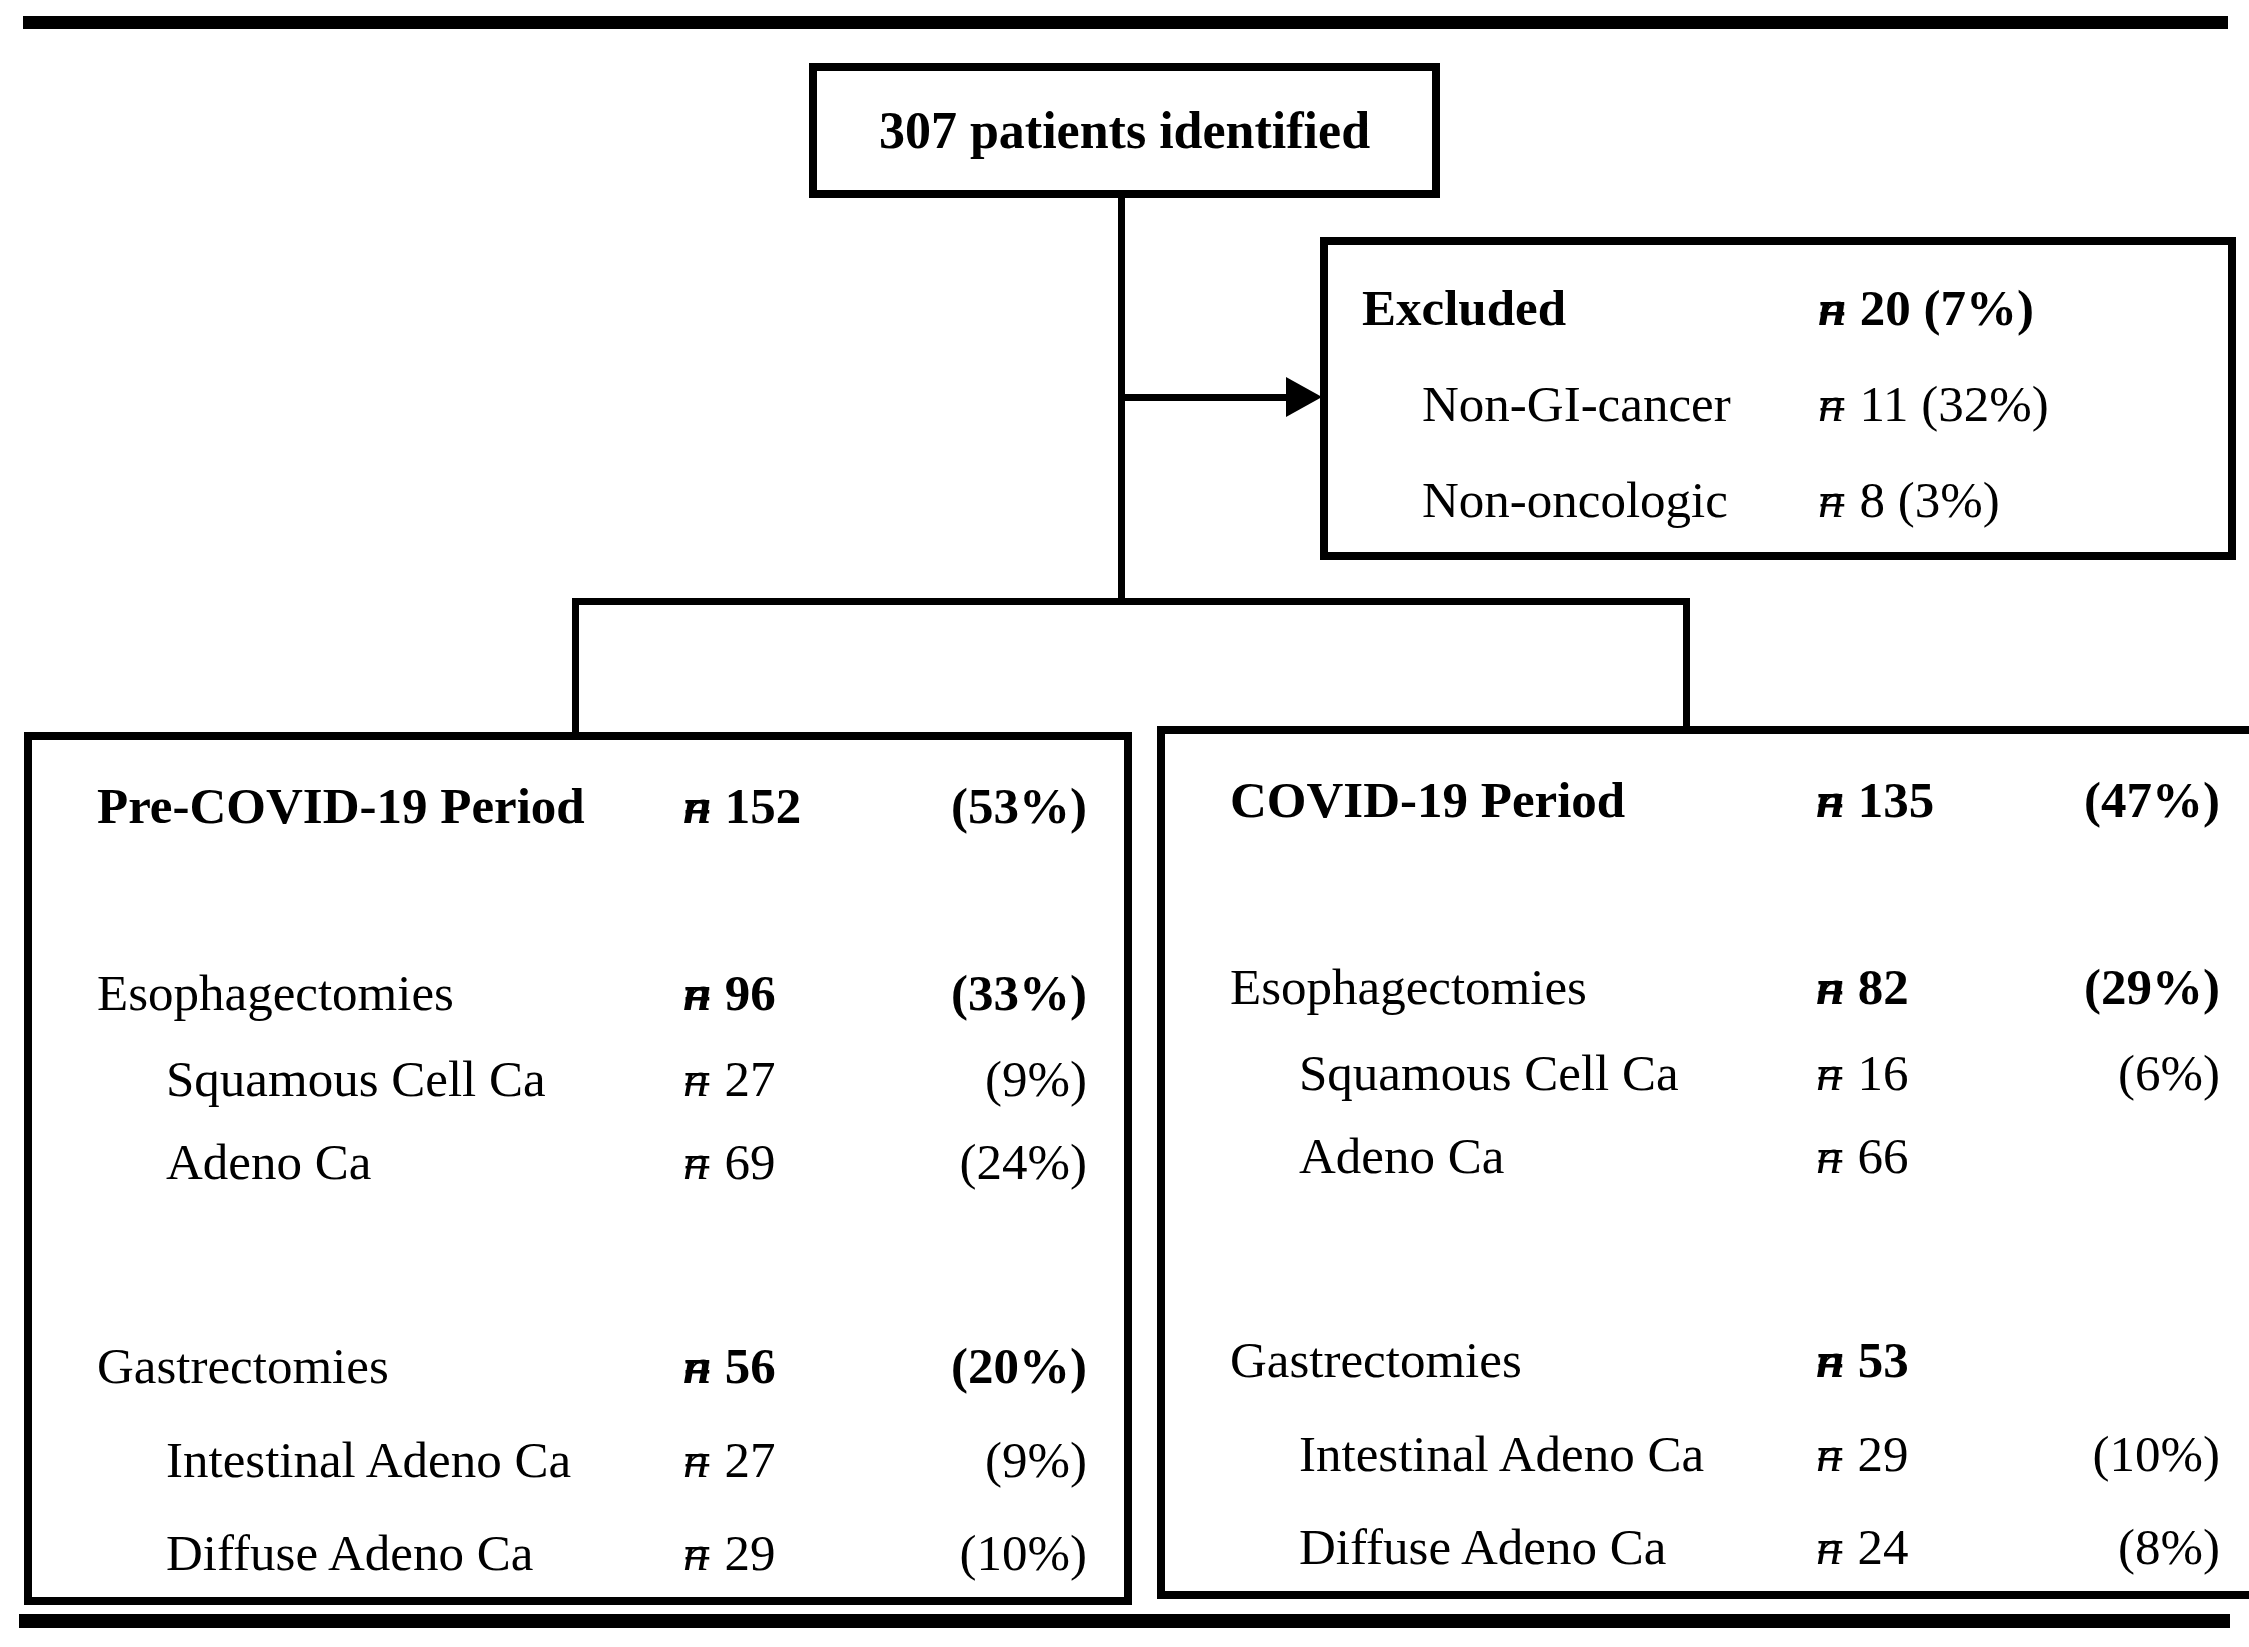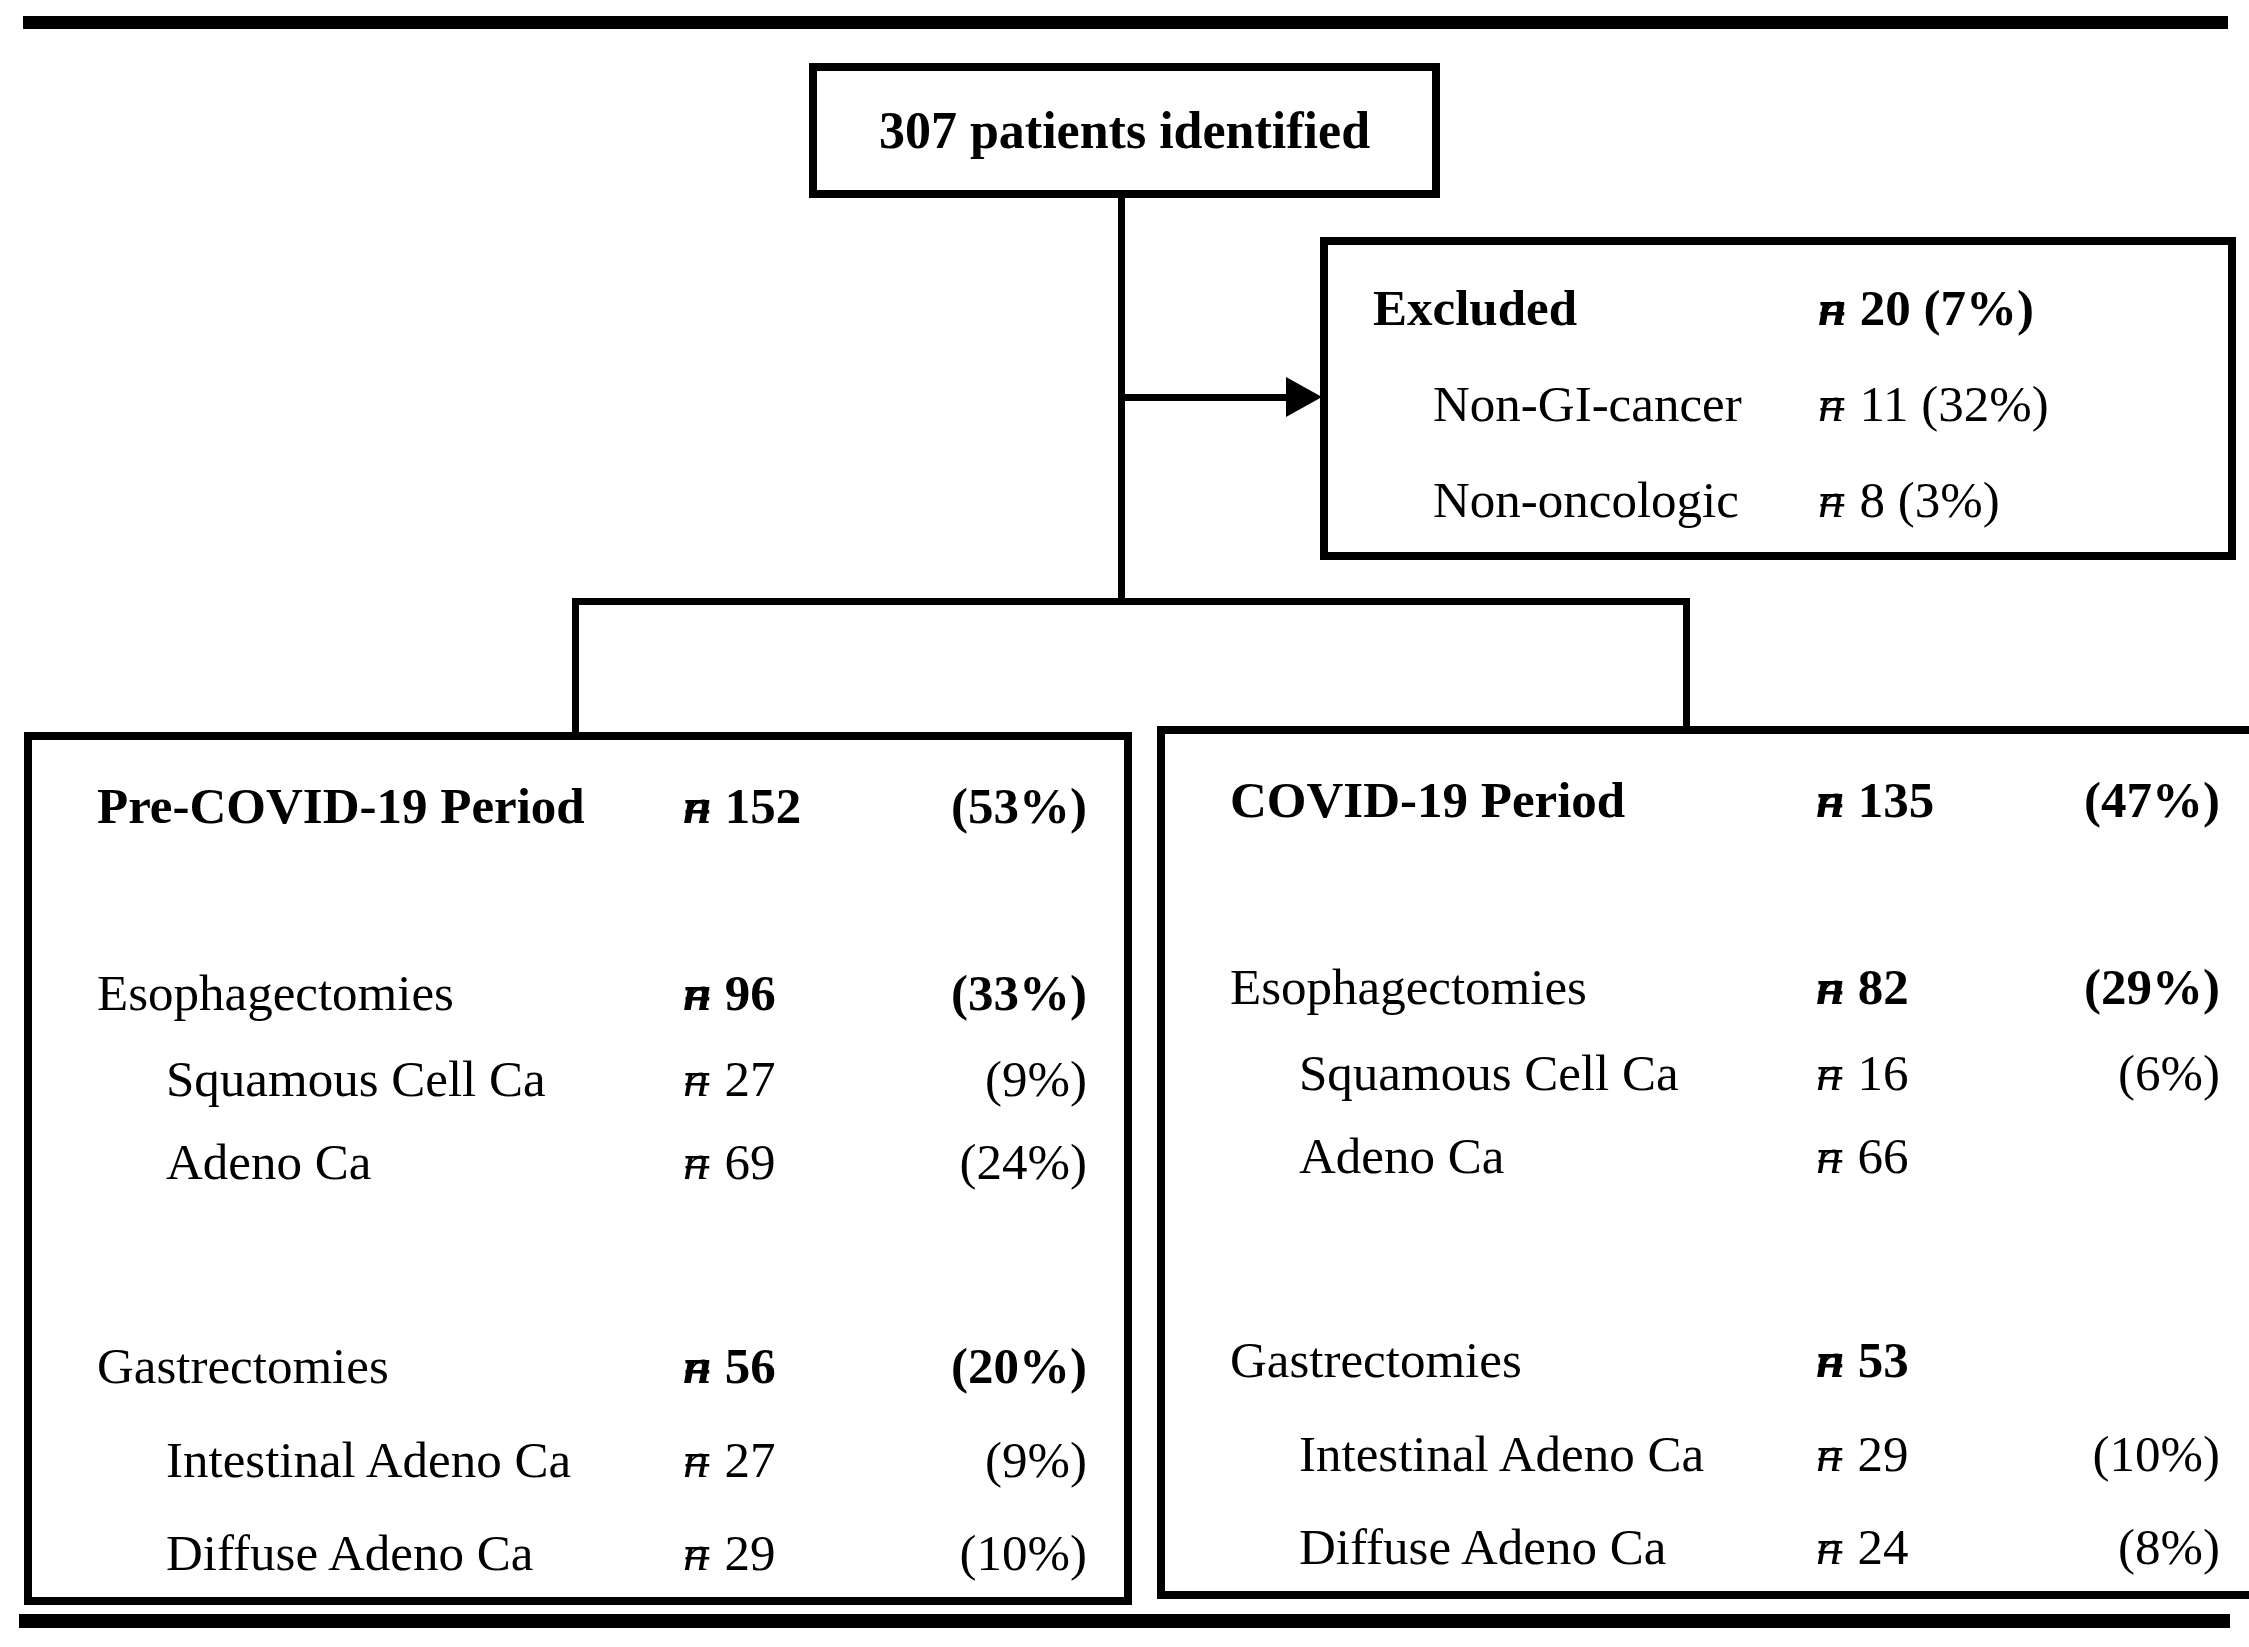--- a/index.html
+++ b/index.html
@@ -39,21 +39,21 @@
   .left-box  { left: 24px;   top: 732px; width: 1108px; height: 873px; }
   .right-box { left: 1137px; top: 726px; width: 1205px; height: 873px; margin-left: 20px; }
 
   
   .row { position: absolute; left: 0; right: 0; height: 69px; line-height: 69px; font-size: 51px; }
   .row span, .row .nv { position: absolute; top: 0; line-height: 69px; white-space: nowrap; }
   .bold { font-weight: bold; }
   .nvar { font-style: italic; padding-right: 0.16em; }
 
   
-  .excl-box .lbl  { left: 34px; margin-left: 11px; }
+  .excl-box .lbl  { left: 34px; }
   .excl-box .sub .lbl { left: 94px; }
   .excl-box .nv   { left: 490px; }
   .excl-r0 { top: 29px; }
   .excl-r1 { top: 125px; }
   .excl-r2 { top: 221px; }
 
   
   .pbox .lbl { left: 65px; }
   .pbox .sub .lbl { left: 134px; }
   .pbox .nv  { left: 651px; }

